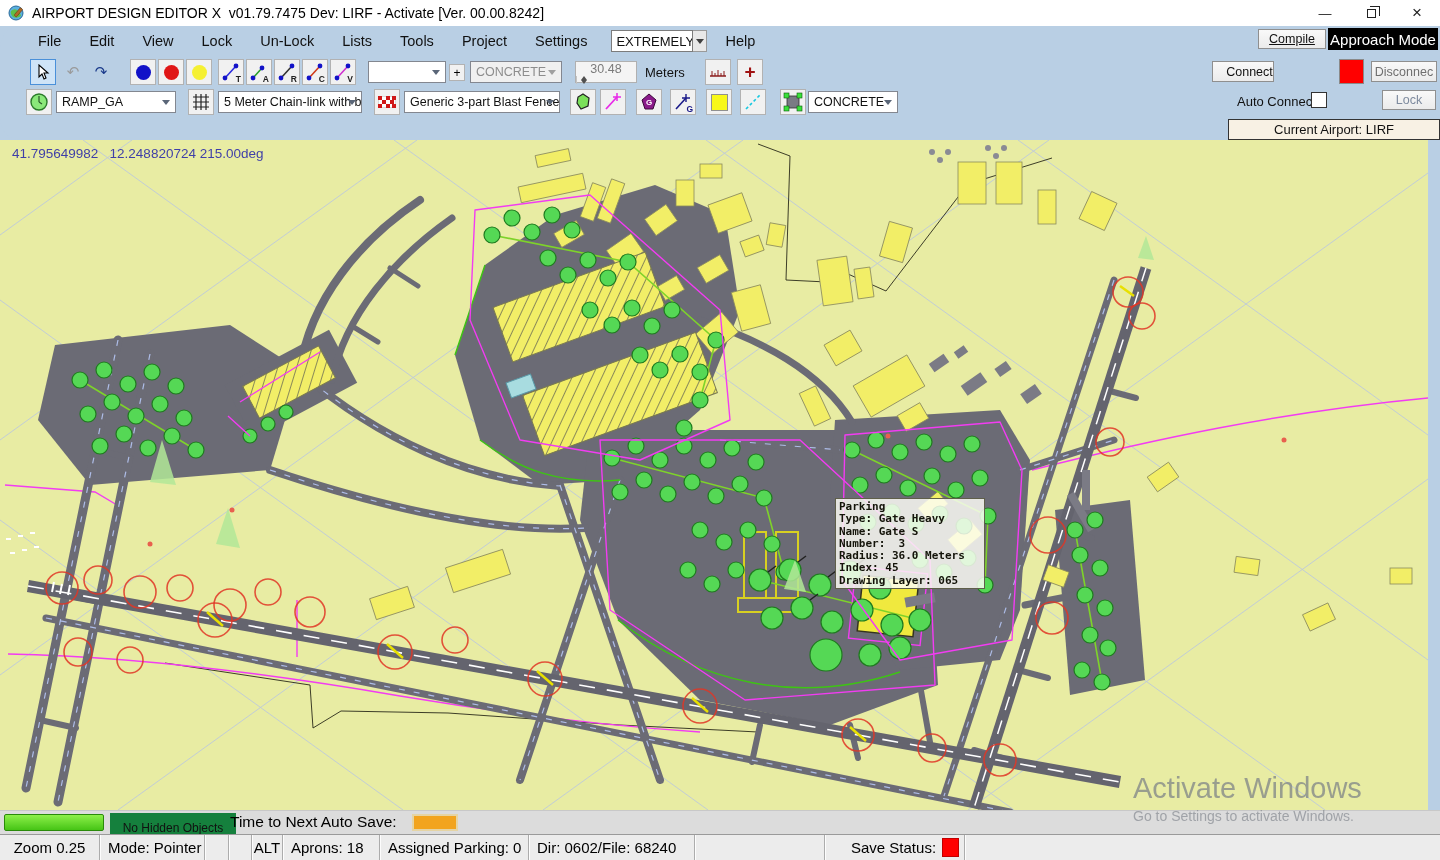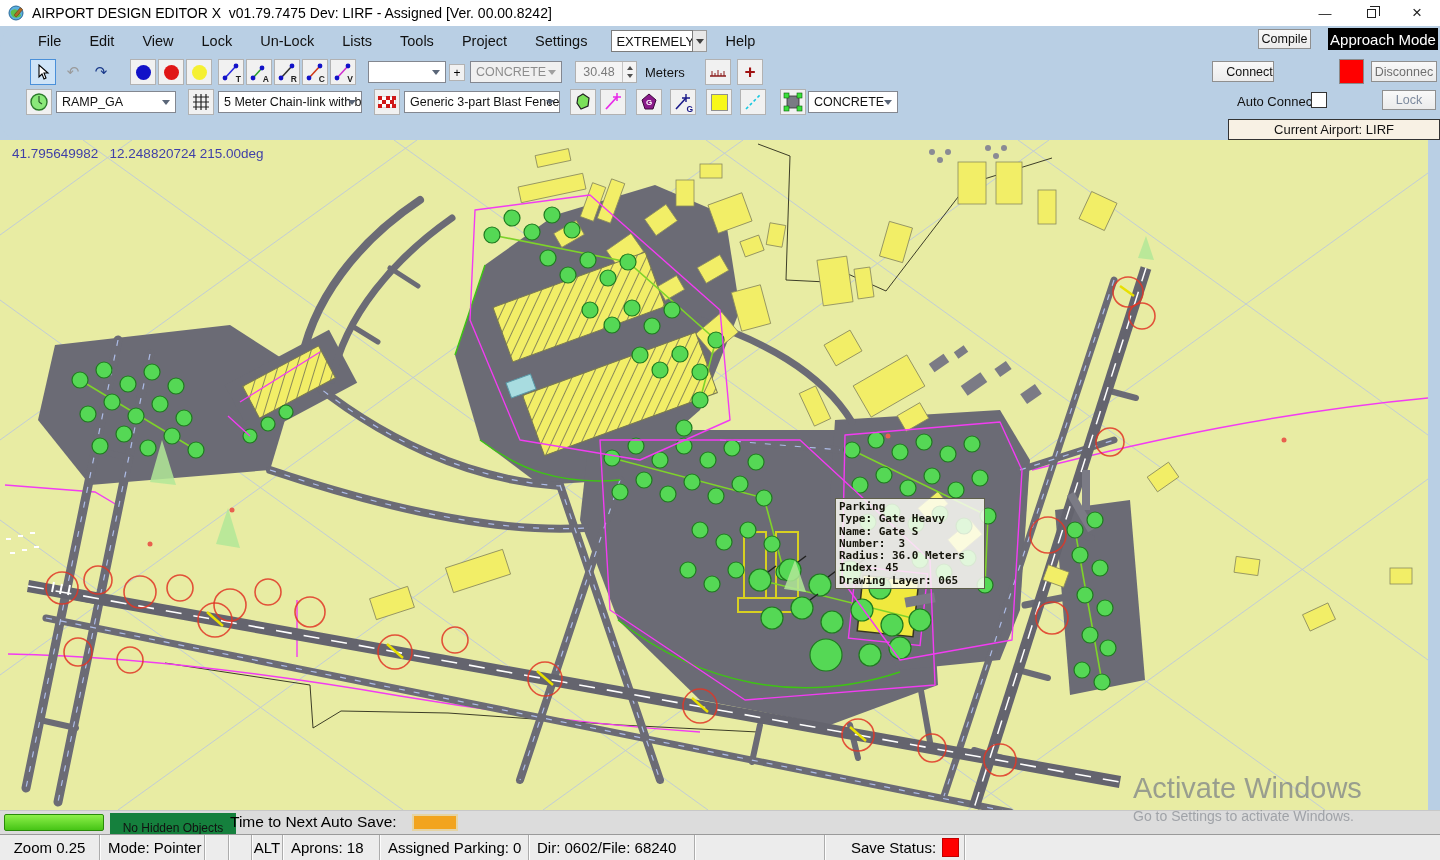--- a/index.html
+++ b/index.html
@@ -81,21 +81,21 @@
 </style>
 </head>
 <body>
 
 <div class="titlebar">
   <svg class="app-icon" viewBox="0 0 17 17">
     <circle cx="8" cy="8" r="7" fill="#5ab0e0" stroke="#2a6a9a"></circle>
     <path d="M3,6 Q6,3 9,5 Q12,7 13,11 Q9,14 5,12 Q2,9 3,6Z" fill="#5fbf4a"></path>
     <rect x="9" y="2" width="3" height="10" rx="1" transform="rotate(40 10 7)" fill="#b06a28" stroke="#6a3a10" stroke-width="0.6"></rect>
   </svg>
-  <span class="title-text">AIRPORT DESIGN EDITOR X  v01.79.7475 Dev: LIRF - Assigned [Ver. 00.00.8242]</span>
+  <span class="title-text">AIRPORT DESIGN EDITOR X  v01.79.7475 Dev: LIRF - Activate [Ver. 00.00.8242]</span>
   <div class="winbtns">
     <div class="winbtn">
         <span>—</span>
       </div>
     <div class="winbtn">
         <span class="restore-glyph"></span>
       </div>
     <div class="winbtn" style="font-size:17px;">
         <span>×</span>
       </div>
@@ -116,21 +116,21 @@
     <span class="menu-item">Settings</span>
     <span class="menu-combo">
       <span class="box">EXTREMELY_DE</span>
       <span class="arrow">
           <span class="tri-down"></span>
         </span>
     </span>
     <span class="menu-item">Help</span>
   </div>
 
-  <div class="btn" style="left:1258px; top:3px; width:53px; height:20px;">Compile</div>
+  <div class="btn" style="left:1258px; top:3px; width:68px; height:20px;text-decoration:underline;">Compile</div>
   <div class="btn dark" style="left:1328px; top:2px; width:110px; height:22px;">Approach Mode</div>
 
   <div class="tbtn selected" style="left:30px; top:33px;">
     <svg width="14" height="16" viewBox="0 0 14 16">
         <path d="M3,1 L3,13 L6,10 L8,15 L10,14 L8,9 L12,9 Z" fill="#fff" stroke="#000" stroke-width="1.1"></path>
       </svg>
   </div>
   <div class="tbtn flat" style="left:60px; top:33px; color:#9a9a9a; font-size:15px;">
       <span>↶</span>
     </div>
@@ -191,21 +191,21 @@
 
   <div class="combo" style="left:368px; top:35px; width:78px;">
       <span></span>
     </div>
   <div class="tbtn" style="left:449px; top:38px; width:16px; height:17px; font-size:12px;">
       <span>+</span>
     </div>
   <div class="combo disabled" style="left:470px; top:35px; width:92px;">
       <span>CONCRETE</span>
     </div>
-  <div class="spinner" style="left:575px; top:35px; width:62px;">
+  <div class="spinner" style="left:575px; top:35px; width:62px;flex-direction:column;">
     <span class="val">30.48</span>
     <span class="ud">
         <span class="tri-up-s"></span>
         <span class="tri-dn-s"></span>
       </span>
   </div>
   <span class="lbl" style="left:645px; top:39px;">Meters</span>
 
   <div class="tbtn" style="left:705px; top:33px;">
     <svg width="18" height="14" viewBox="0 0 18 14">

